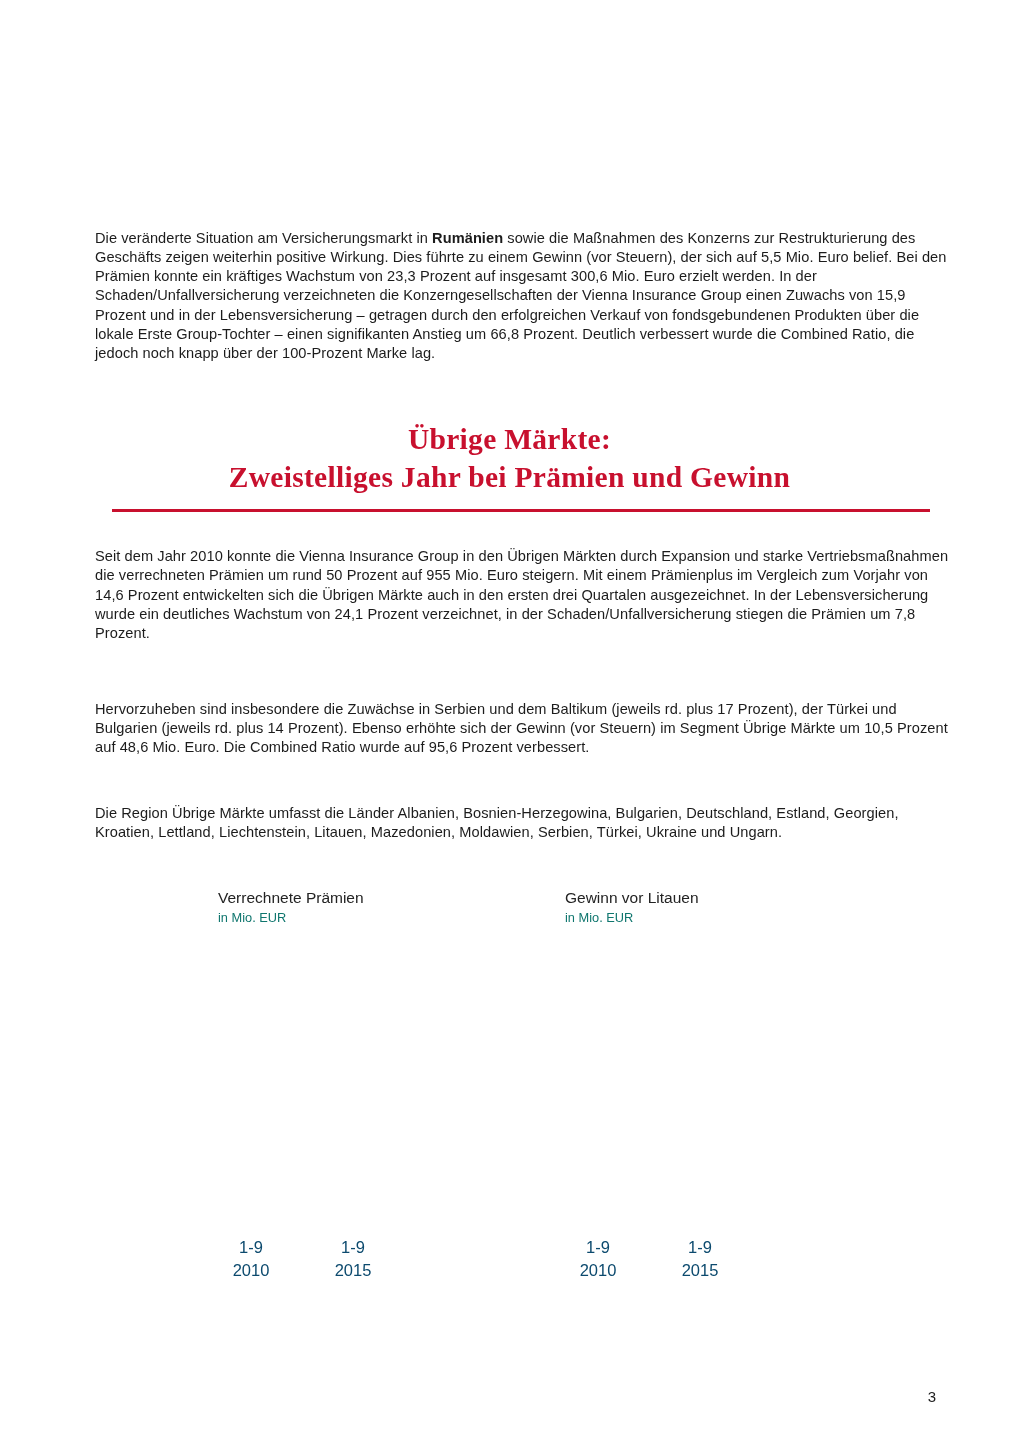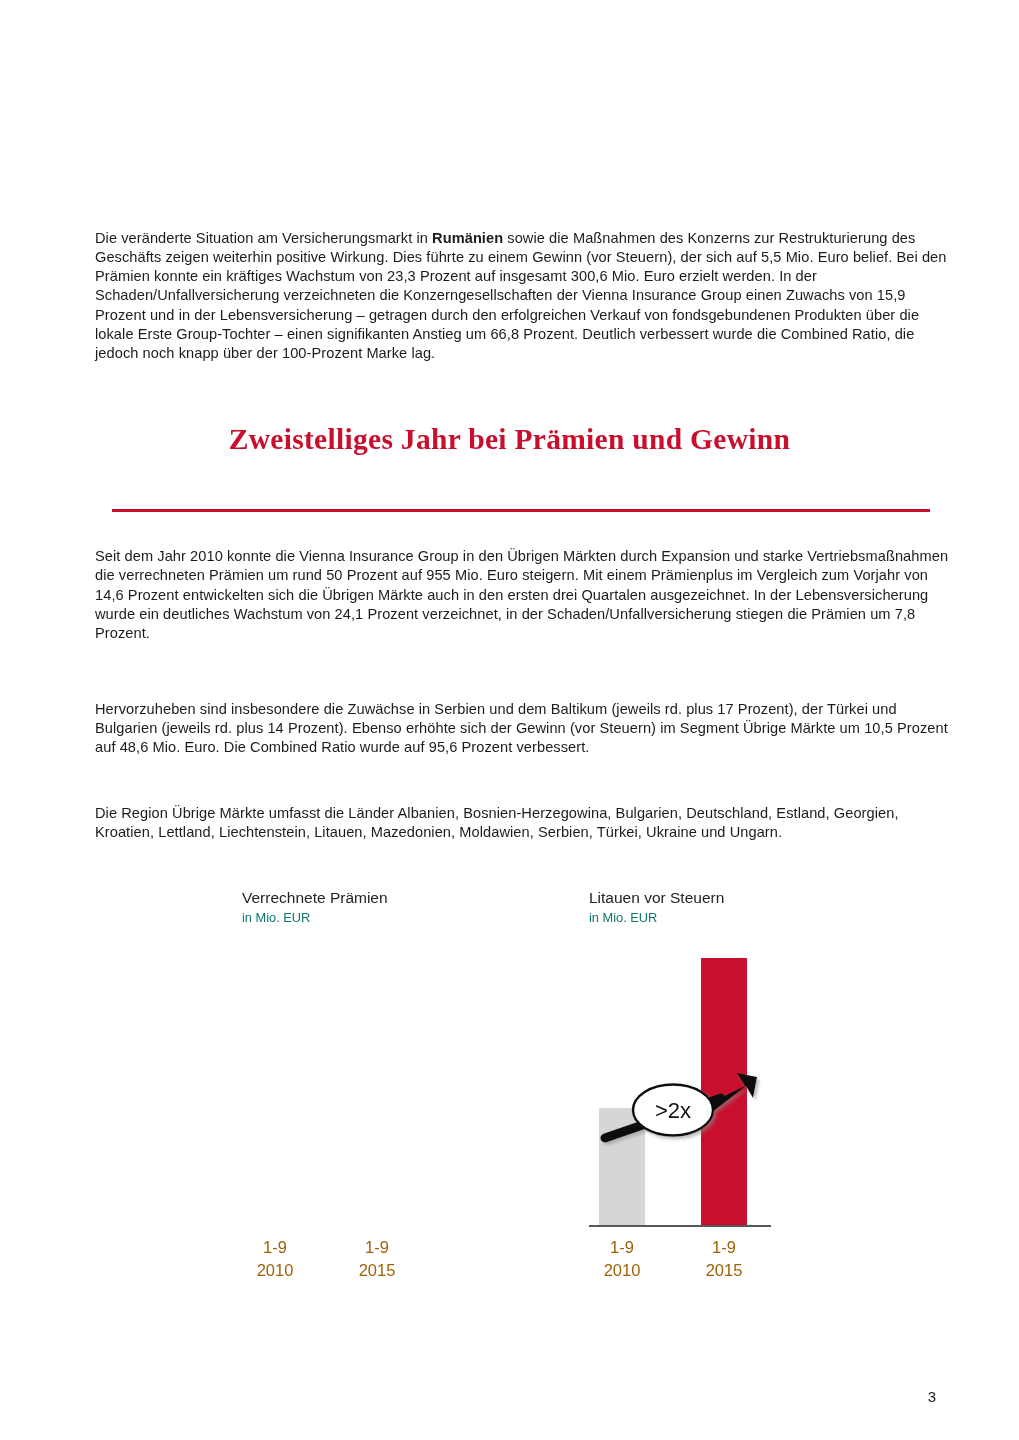--- a/index.html
+++ b/index.html
@@ -65,21 +65,20 @@
     background: #C8102E;
   }
 
   
   .charts {
     position: absolute;
     left: 0;
     top: 880px;
     width: 911px;
     height: 420px;
-    margin-left: 24px;
   }
   .chart {
     position: absolute;
     top: 0;
     width: 330px;
     height: 420px;
   }
   #chart-premiums { left: 190px; }
   #chart-profit   { left: 537px; }
 
@@ -143,21 +142,21 @@
     top: 356px;
     width: 330px;
     height: 60px;
   }
   .tick {
     position: absolute;
     width: 96px;
     text-align: center;
     font-size: 16.5px;
     line-height: 23px;
-    color: #a16207;
+    color: #0c4a6e;
   }
   .tick.t0 { left: 13px; }
   .tick.t1 { left: 115px; }
 
   .arrow-svg {
     position: absolute;
     left: 0;
     top: 0;
     width: 330px;
     height: 290px;
@@ -175,20 +174,21 @@
   }
 </style>
 </head>
 <body>
 
 <div class="page">
 
   <p class="body-text" id="para-intro"><span>Die veränderte Situation am Versicherungsmarkt in </span><b>Rumänien</b><span> sowie die Maßnahmen des Konzerns zur Restrukturierung des Geschäfts zeigen weiterhin positive Wirkung. Dies führte zu einem Gewinn (vor Steuern), der sich auf 5,5 Mio. Euro belief. Bei den Prämien konnte ein kräftiges Wachstum von 23,3 Prozent auf insgesamt 300,6 Mio. Euro erzielt werden. In der Schaden/Unfallversicherung verzeichneten die Konzerngesellschaften der Vienna Insurance Group einen Zuwachs von 15,9 Prozent und in der Lebensversicherung – getragen durch den erfolgreichen Verkauf von fondsgebundenen Produkten über die lokale Erste Group-Tochter – einen signifikanten Anstieg um 66,8 Prozent. Deutlich verbessert wurde die Combined Ratio, die jedoch noch knapp über der 100-Prozent Marke lag.</span></p>
 
   <div class="heading-wrap">
+    <div class="heading-line">Übrige Märkte:</div>
     <div class="heading-line">Zweistelliges Jahr bei Prämien und Gewinn</div>
   </div>
   <div class="heading-rule"></div>
 
   <p class="body-text" id="para-1">Seit dem Jahr 2010 konnte die Vienna Insurance Group in den Übrigen Märkten durch Expansion und starke Vertriebsmaßnahmen die verrechneten Prämien um rund 50 Prozent auf 955 Mio. Euro steigern. Mit einem Prämienplus im Vergleich zum Vorjahr von 14,6 Prozent entwickelten sich die Übrigen Märkte auch in den ersten drei Quartalen ausgezeichnet. In der Lebensversicherung wurde ein deutliches Wachstum von 24,1 Prozent verzeichnet, in der Schaden/Unfallversicherung stiegen die Prämien um 7,8 Prozent.</p>
   <p class="body-text" id="para-2">Hervorzuheben sind insbesondere die Zuwächse in Serbien und dem Baltikum (jeweils rd. plus 17 Prozent), der Türkei und Bulgarien (jeweils rd. plus 14 Prozent). Ebenso erhöhte sich der Gewinn (vor Steuern) im Segment Übrige Märkte um 10,5 Prozent auf 48,6 Mio. Euro. Die Combined Ratio wurde auf 95,6 Prozent verbessert.</p>
   <p class="body-text" id="para-3">Die Region Übrige Märkte umfasst die Länder Albanien, Bosnien-Herzegowina, Bulgarien, Deutschland, Estland, Georgien, Kroatien, Lettland, Liechtenstein, Litauen, Mazedonien, Moldawien, Serbien, Türkei, Ukraine und Ungarn.</p>
 
   <div class="charts">
 
@@ -203,46 +203,23 @@
           <div>2010</div>
         </div>
         <div class="tick t1">
           <div>1-9</div>
           <div>2015</div>
         </div>
       </div>
     </div>
 
     <div class="chart" id="chart-profit">
-      <div class="chart-title">Litauen vor Steuern</div>
+      <div class="chart-title">Gewinn vor Litauen</div>
       <div class="chart-subtitle">in Mio. EUR</div>
 
-      <div class="plot">
-        <div class="bar-value gray-v" style="top:187px;">21</div>
-        <div class="bar-value red-v" style="top:32px;">49</div>
-
-        <div class="bar gray" style="height:117px;"></div>
-        <div class="bar red" style="height:267px;"></div>
-
-        <svg class="arrow-svg" viewBox="0 0 330 290">
-          <defs>
-            <filter id="sh2" x="-40%" y="-40%" width="200%" height="200%">
-              <feDropShadow dx="2.5" dy="2.5" stdDeviation="1.6" flood-color="#8a8a8a" flood-opacity="0.55"></feDropShadow>
-            </filter>
-          </defs>
-          <g filter="url(#sh2)">
-            <path d="M 44 198 L 160 158" stroke="#111111" stroke-width="9" stroke-linecap="round" fill="none"></path>
-            <path d="M 136 169 L 184 146 L 176 133 L 196 137 L 192 158 L 185 146 L 141 180 Z" fill="#111111"></path>
-            <ellipse cx="112" cy="170" rx="40" ry="25.5" fill="#ffffff" stroke="#111111" stroke-width="2.4"></ellipse>
-          </g>
-          <text x="112" y="178" text-anchor="middle" font-family="Liberation Sans, sans-serif" font-size="22" font-weight="normal" fill="#111111">&gt;2x</text>
-        </svg>
-
-        <div class="axis-line"></div>
-      </div>
 
       <div class="tick-labels">
         <div class="tick t0">
           <div>1-9</div>
           <div>2010</div>
         </div>
         <div class="tick t1">
           <div>1-9</div>
           <div>2015</div>
         </div>

